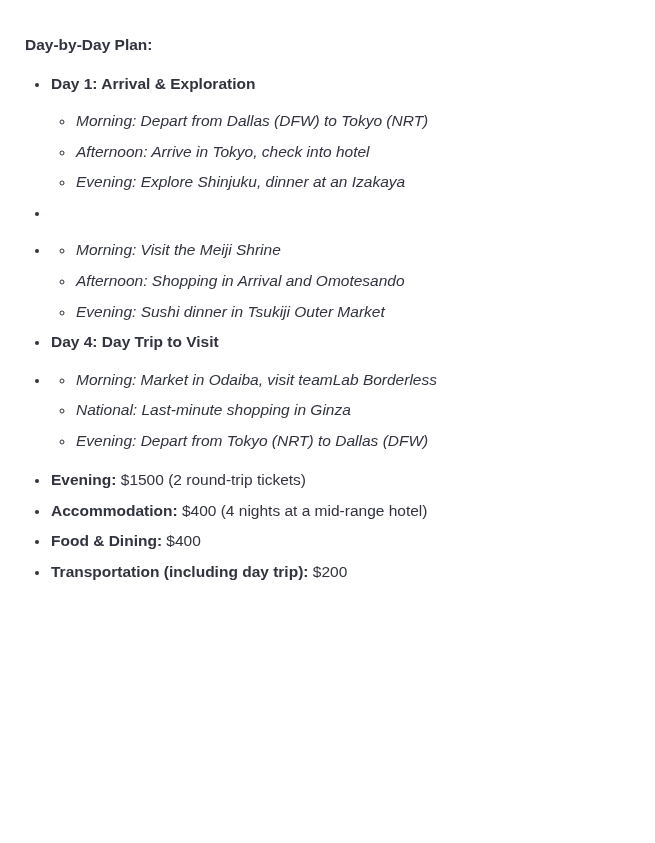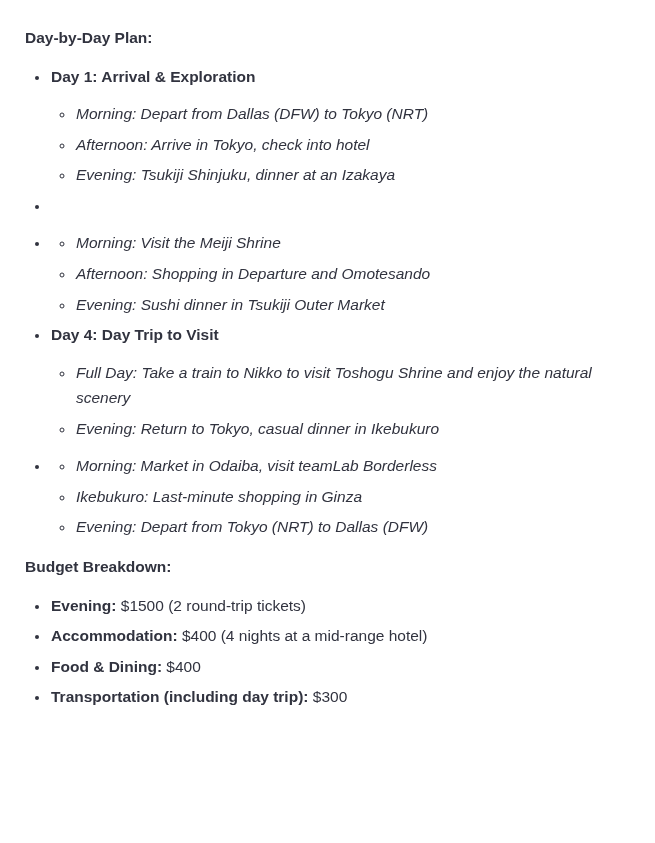--- a/index.html
+++ b/index.html
@@ -12,21 +12,21 @@
     color: #31333F;
     font-family: "Liberation Sans", sans-serif;
     font-size: 15.5px;
     line-height: 1.65;
   }
   .doc {
     padding: 25px 25px 0 25px;
     width: 655px;
   }
   .md-p {
-    margin: 0 0 13px 0;
+    margin: 7px 0 13px 0;
   }
   .bold, strong {
     font-weight: 700;
   }
   ul.l1 {
     list-style: disc;
     margin: 0 0 14px 0;
     padding-left: 25px;
   }
   ul.l2 {
@@ -51,55 +51,50 @@
 
   <p class="md-p bold">Day-by-Day Plan:</p>
 
   <ul class="l1">
 
     <li>
       <strong>Day 1: Arrival &amp; Exploration</strong>
       <ul class="l2">
         <li>Morning: Depart from Dallas (DFW) to Tokyo (NRT)</li>
         <li>Afternoon: Arrive in Tokyo, check into hotel</li>
-        <li>Evening: Tsukiji Shinjuku, dinner at an Izakaya</li>
+        <li>Evening: Explore Shinjuku, dinner at an Izakaya</li>
       </ul>
     </li>
 
     <li>
     </li>
 
     <li>
       <ul class="l2">
         <li>Morning: Visit the Meiji Shrine</li>
-        <li>Afternoon: Shopping in Departure and Omotesando</li>
+        <li>Afternoon: Shopping in Arrival and Omotesando</li>
         <li>Evening: Sushi dinner in Tsukiji Outer Market</li>
       </ul>
     </li>
 
     <li>
       <strong>Day 4: Day Trip to Visit</strong>
-      <ul class="l2">
-        <li>Full Day: Take a train to Nikko to visit Toshogu Shrine and enjoy the natural scenery</li>
-        <li>Evening: Return to Tokyo, casual dinner in Ikebukuro</li>
-      </ul>
     </li>
 
     <li>
       <ul class="l2">
         <li>Morning: Market in Odaiba, visit teamLab Borderless</li>
-        <li>Ikebukuro: Last-minute shopping in Ginza</li>
+        <li>National: Last-minute shopping in Ginza</li>
         <li>Evening: Depart from Tokyo (NRT) to Dallas (DFW)</li>
       </ul>
     </li>
 
   </ul>
 
-  <p class="md-p bold">Budget Breakdown:</p>
 
   <ul class="l1">
     <li><strong>Evening:</strong><span> $1500 (2 round-trip tickets)</span></li>
     <li><strong>Accommodation:</strong><span> $400 (4 nights at a mid-range hotel)</span></li>
     <li><strong>Food &amp; Dining:</strong><span> $400</span></li>
-    <li><strong>Transportation (including day trip):</strong><span> $300</span></li>
+    <li><strong>Transportation (including day trip):</strong><span> $200</span></li>
   </ul>
 
 </div>
 
 </body></html>

